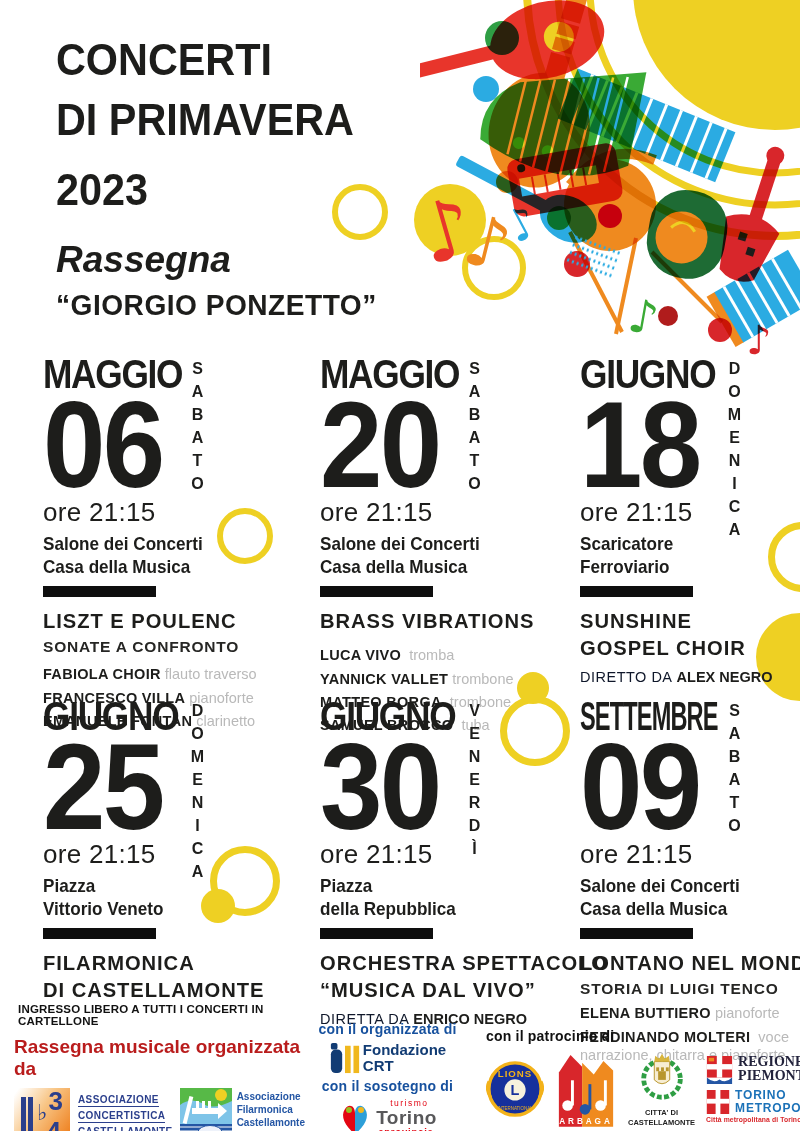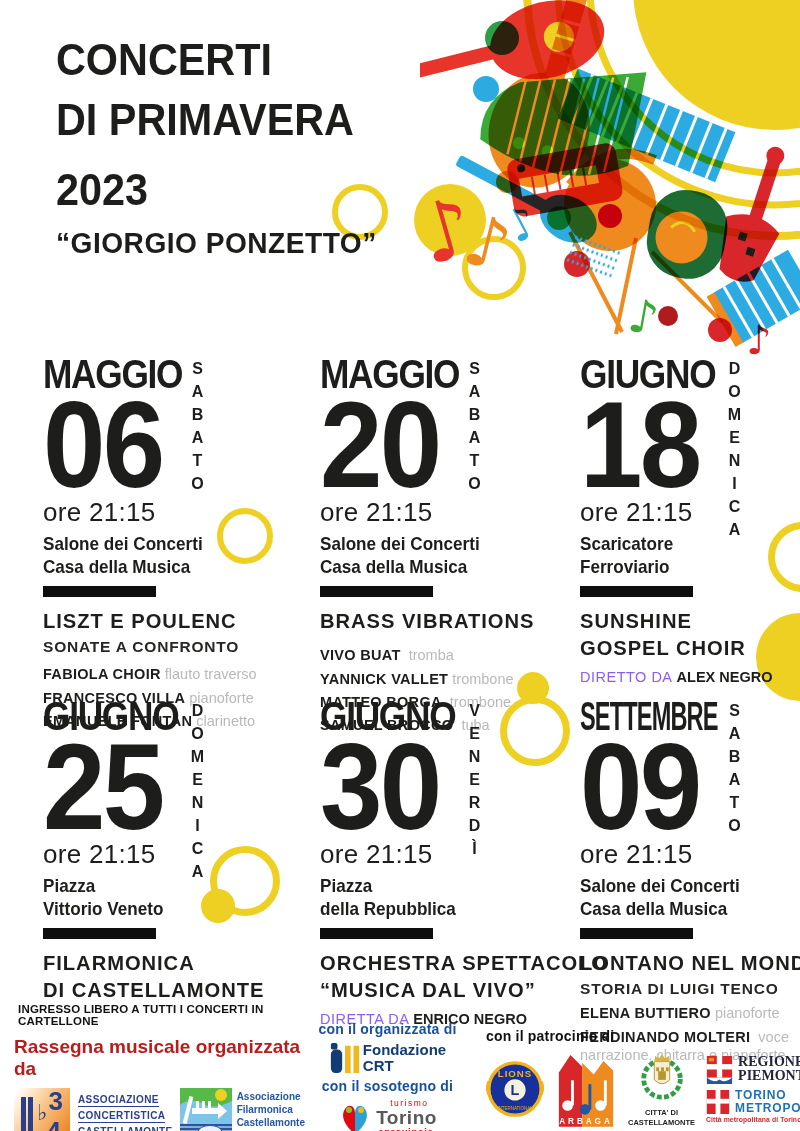--- a/index.html
+++ b/index.html
@@ -28,21 +28,21 @@
   .venue span{display:block;}
   .bar{width:113px;height:11px;background:#0e0e0e;margin:7px 0 10px;}
   .etitle{font-size:21px;font-weight:700;letter-spacing:1px;line-height:1.33;transform:scaleX(.96);transform-origin:left top;white-space:nowrap;}
   .etitle span{display:block;}
   .esub{font-size:15.5px;font-weight:700;letter-spacing:.8px;margin-top:4px;color:#262624;white-space:nowrap;}
   .performers{margin-top:9px;}
   .perf{font-size:14.5px;margin-bottom:5px;line-height:1.25;max-width:235px;}
   .pname{font-weight:700;letter-spacing:.3px;}
   .prole{color:#b9b9b9;}
   .director{font-size:14.5px;margin-top:7px;white-space:nowrap;}
-  .dprefix{color:#8b5cf6;letter-spacing:.5px;}
+  .dprefix{color:#0f172a;letter-spacing:.5px;}
   .dname{font-weight:700;}
   
   .f-left{position:absolute;left:14px;top:1003px;width:296px;z-index:3;}
   .f-ingresso{font-size:11.5px;font-weight:700;letter-spacing:.2px;margin-left:4px;color:#111;}
   .f-organizzata{font-size:19px;font-weight:700;margin-top:9px;color:#b91c1c;}
   .f-logos{display:flex;gap:5px;margin-top:8px;align-items:flex-start;}
   .acc-box{width:56px;height:56px;flex:none;position:relative;
            background:linear-gradient(125deg,#ffffff 5%,#f8c585 45%,#ee7d1a 95%);}
   .acc-bar{position:absolute;width:5px;height:38px;background:#2b3f8c;top:9px;}
   .acc-bar.b1{left:7px;}  .acc-bar.b2{left:14px;}
@@ -213,20 +213,21 @@
   <div class="dot" style="left:201px;top:889px;width:34px;height:34px;"></div>
   <div class="ring" style="left:500px;top:696px;width:56px;height:56px;border-width:7px;"></div>
   <div class="dot" style="left:517px;top:672px;width:32px;height:32px;"></div>
   <div class="ring" style="left:768px;top:522px;width:56px;height:56px;border-width:7px;"></div>
   <div class="dot" style="left:756px;top:613px;width:88px;height:88px;"></div>
 
   <header class="title-block">
     <div class="title-line">CONCERTI</div>
     <div class="title-line">DI PRIMAVERA</div>
     <div class="title-line title-year">2023</div>
+    <div class="title-rassegna">Rassegna</div>
     <div class="title-dedication">“GIORGIO PONZETTO”</div>
   </header>
 
   <section class="entry" style="left:43px;top:354px">
     <div class="month">MAGGIO</div>
     <div class="weekday">SABATO</div>
     <div class="day">06</div>
     <div class="time">ore 21:15</div>
     <div class="venue">
       <span>Salone dei Concerti</span>
@@ -251,21 +252,21 @@
     <div class="time">ore 21:15</div>
     <div class="venue">
       <span>Salone dei Concerti</span>
       <span>Casa della Musica</span>
     </div>
     <div class="bar"></div>
     <div class="etitle">
       <span>BRASS VIBRATIONS</span>
     </div>
     <div class="performers" style="margin-top:12px">
-      <div class="perf"><span class="pname">VIVO BUAT</span>&nbsp; <span class="prole">tromba</span></div>
+      <div class="perf"><span class="pname">LUCA VIVO</span>&nbsp; <span class="prole">tromba</span></div>
       <div class="perf"><span class="pname">YANNICK VALLET</span> <span class="prole">trombone</span></div>
       <div class="perf"><span class="pname">MATTEO BORGA</span>&nbsp; <span class="prole">trombone</span></div>
       <div class="perf"><span class="pname">SAMUEL BROCCO</span>&nbsp; <span class="prole">tuba</span></div>
     </div>
   </section>
 
   <section class="entry" style="left:580px;top:354px;width:218px">
     <div class="month">GIUGNO</div>
     <div class="weekday">DOMENICA</div>
     <div class="day">18</div>

